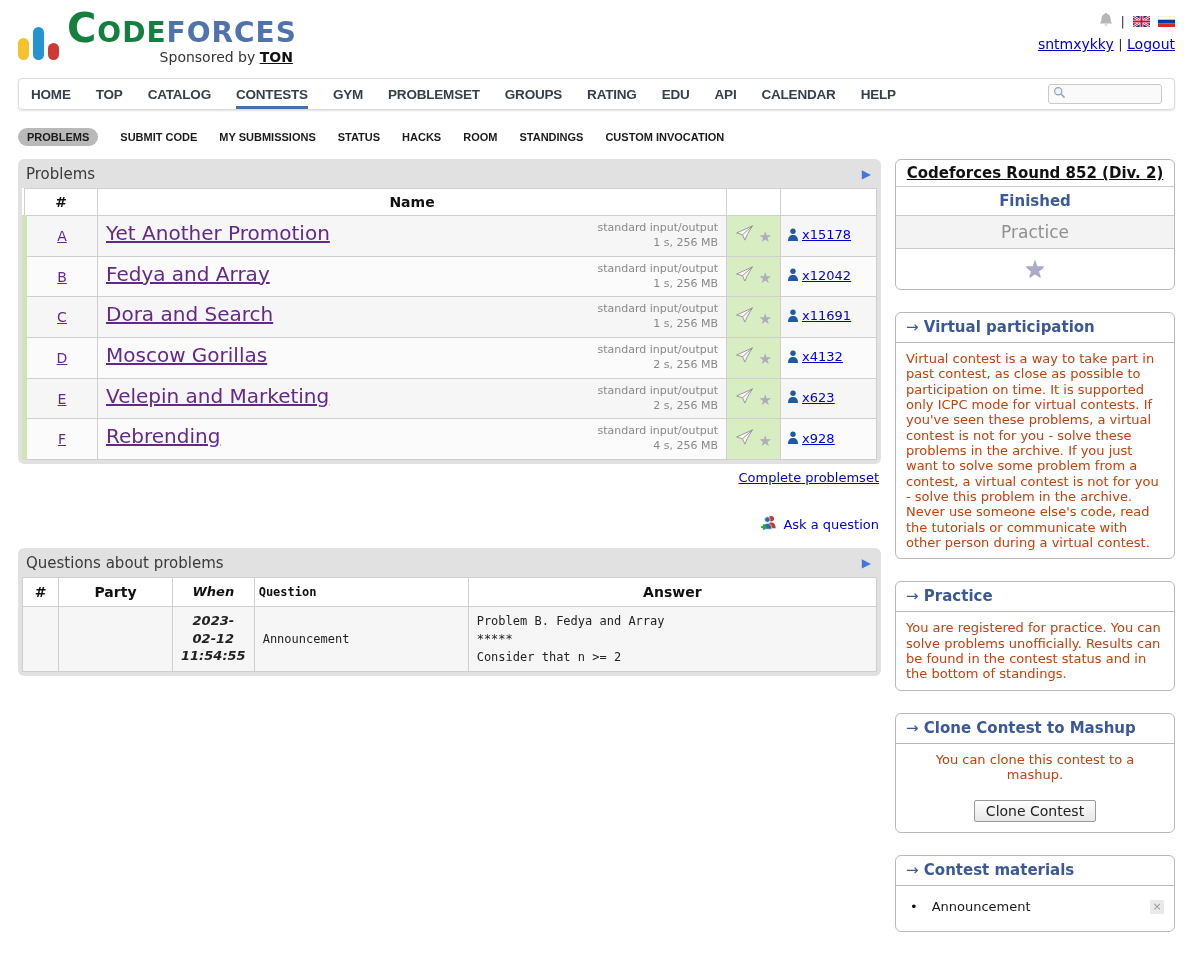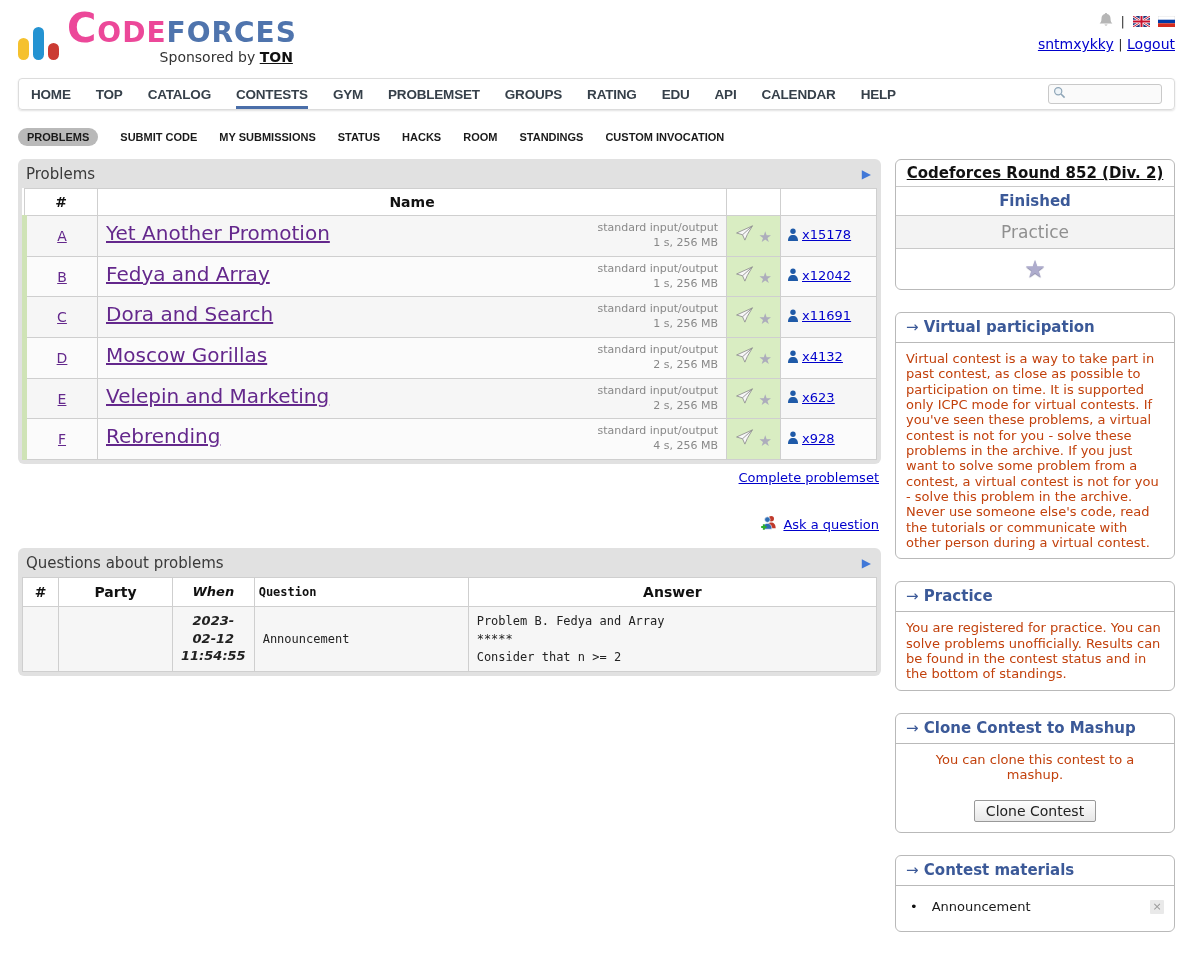--- a/index.html
+++ b/index.html
@@ -25,21 +25,21 @@
   
   .header{display:flex;justify-content:space-between;align-items:flex-start;padding-top:8px;height:72px;}
   .logo{display:flex;align-items:flex-start;gap:8px;}
   .logo-bars{display:flex;align-items:flex-end;gap:4px;height:52px;padding-top:8px;}
   .bar{display:inline-block;width:11px;border-radius:6px;}
   .bar.yellow{height:22px;background:#f5c12e;}
   .bar.blue{height:33px;background:#2493d2;}
   .bar.red{height:17px;background:#cb3b33;}
   .logo-text{line-height:1;}
   .logo-word{font-variant:small-caps;font-weight:bold;font-size:40px;letter-spacing:1px;font-family:"DejaVu Sans",sans-serif;}
-  .logo-word .part1{color:#ec4899;}
+  .logo-word .part1{color:#15803d;}
   .logo-word .part2{color:#4f74ad;}
   .sponsor{font-size:14px;color:#333;text-align:right;margin-top:2px;padding-right:4px;}
   .sponsor b{color:#111;text-decoration:underline;}
   .header-right{text-align:right;padding-top:4px;}
   .top-icons{display:flex;justify-content:flex-end;align-items:center;gap:8px;height:18px;}
   .sep{color:#333;font-size:13px;}
   .flag{display:inline-block;line-height:0;cursor:pointer;}
   .user-links{margin-top:6px;font-size:14px;}
   .user-links a{color:var(--link);text-decoration:underline;}
 
@@ -90,21 +90,21 @@
   .notice span{display:block;}
   .p-act{width:54px;background:var(--green-cell) !important;text-align:center;white-space:nowrap;padding:5px 3px;}
   .p-act .star{color:#adadbc;font-size:15px;vertical-align:middle;}
   .p-solved{width:96px;text-align:left;padding:5px 6px;}
   .p-solved a{color:var(--link);text-decoration:underline;font-size:13px;display:inline-flex;align-items:center;gap:3px;}
   .p-solved a span{text-decoration:underline;}
 
   .below-table{text-align:right;margin:6px 2px 0;}
   .below-table a{color:var(--link);text-decoration:underline;font-size:13px;}
   .ask-row{display:flex;justify-content:flex-end;align-items:center;gap:5px;margin:30px 2px 14px;}
-  .ask-row a{color:var(--link);text-decoration:underline;font-size:13px;}
+  .ask-row a{color:var(--link);font-size:13px;}
 
   
   .q-idx{width:36px;}
   .q-party{width:114px;}
   .q-when{width:72px;text-align:center;font-weight:bold;font-size:13px;line-height:1.35;font-style:italic;}
   .q-question{width:214px;font-family:"DejaVu Sans Mono","Liberation Mono",monospace;font-size:12px;}
   .q-answer{font-family:"DejaVu Sans Mono","Liberation Mono",monospace;font-size:12px;white-space:pre-line;line-height:1.5;}
 
   
   .sidebox{border:1px solid var(--box-border);border-radius:6px;margin-bottom:22px;background:#fff;overflow:hidden;}

